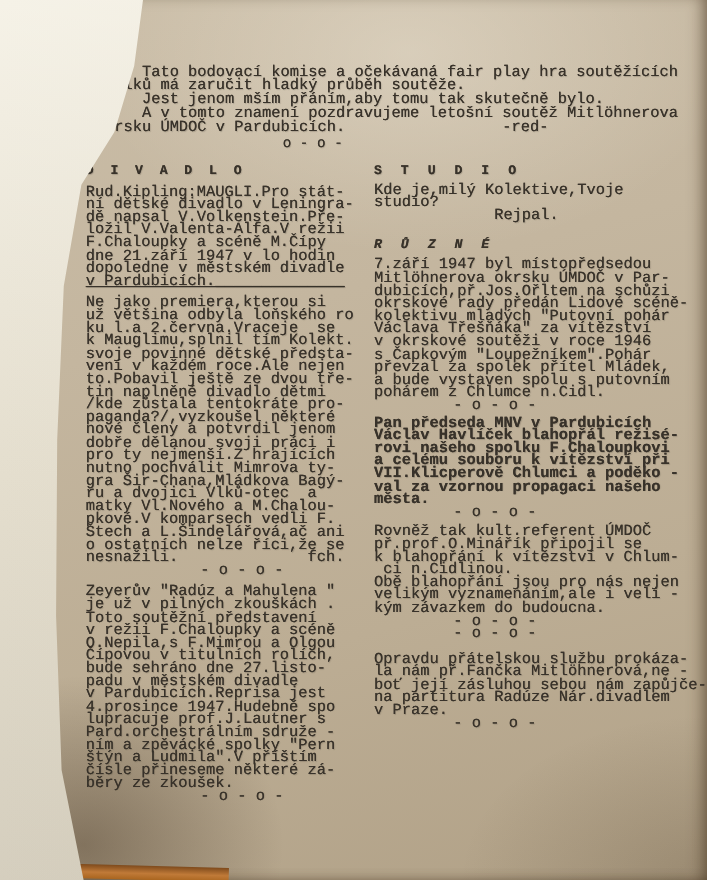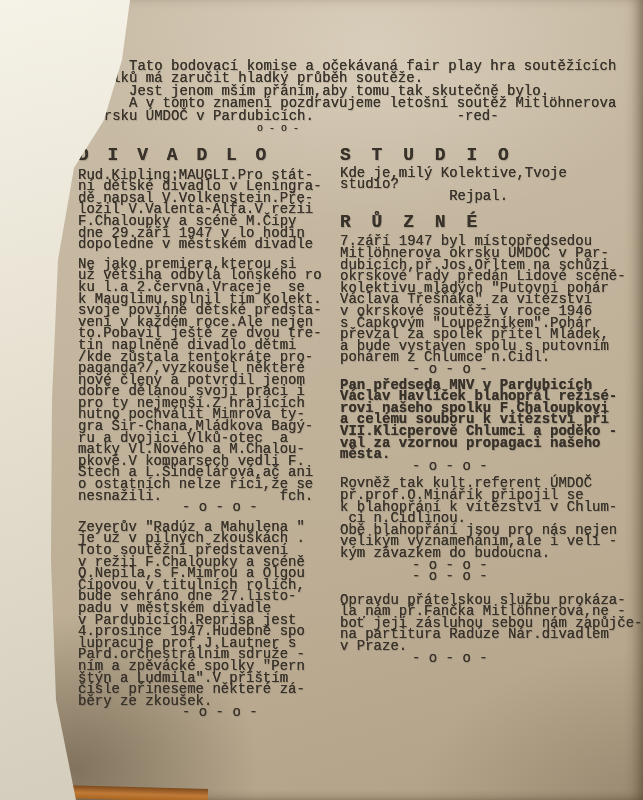--- a/index.html
+++ b/index.html
@@ -36,27 +36,27 @@
     filter:drop-shadow(9px 3px 6px rgba(38,24,12,0.55));
   }
   .content{
     position:absolute;left:0;top:0;right:0;bottom:0;
     color:#38322a;
     filter:blur(0.15px);
     text-shadow:0 0 0.6px rgba(56,50,42,0.85),0.7px 0.7px 0.8px rgba(56,50,42,0.22);
   }
   .txt{white-space:pre;font-size:14px;line-height:11.6px;margin:0;}
   .intro{position:absolute;left:87px;top:60px;font-size:14px;line-height:12.4px;white-space:pre;}
-  .intro-sep{position:absolute;left:257px;top:123px;font-size:10px;}
+  .intro-sep{position:absolute;left:257px;top:123px;font-size:13px;}
   .col{position:absolute;top:150px;}
   .col.left{left:78px;width:262px;}
   .col.right{left:340px;width:300px;}
-  .hdr{white-space:pre;font-size:18px;line-height:11.6px;font-weight:bold;letter-spacing:4px;margin:0;}
+  .hdr{white-space:pre;font-size:12px;line-height:11.6px;font-weight:bold;letter-spacing:4px;margin:0;}
   .col.right .hdr{letter-spacing:5px;}
-  .hdr2{margin-top:14.5px;}
+  .hdr2{margin-top:14.5px;font-style:italic;}
   .mt4{margin-top:4px;font-weight:bold;}.mt6{margin-top:6px;}.mt8{margin-top:8px;}.mt12{margin-top:12px;}
   .sep-l{margin-left:104px;}
   .sep-r{margin-left:72px;}
   .ul-line{text-decoration:underline;text-underline-offset:1px;}
 </style>
 </head>
 <body>
 
 <div class="photo">
 
@@ -72,22 +72,23 @@
 okrsku ÚMDOČ v Pardubicích.                 -red-</div>
     <div class="intro-sep">o - o -</div>
 
     <div class="col left">
       <div class="hdr">D I V A D L O</div>
       <div class="txt mt8">Rud.Kipling:MAUGLI.Pro stát-
 ní dětské divadlo v Leningra-
 dě napsal V.Volkenstein.Pře-
 ložil V.Valenta-Alfa.V režii
 F.Chaloupky a scéně M.Čípy
-dne 29.září 1947 v lo hodin
+dne 21.září 1947 v lo hodin
 dopoledne v městském divadle</div>
+      <div class="txt ul-line">v Pardubicích.______________</div>
       <div class="txt mt8">Ne jako premiera,kterou si
 už většina odbyla loňského ro
 ku l.a 2.června.Vraceje  se
 k Mauglimu,splnil tím Kolekt.
 svoje povinné dětské předsta-
 vení v každém roce.Ale nejen
 to.Pobavil ještě ze dvou tře-
 tin naplněné divadlo dětmi
 /kde zůstala tentokráte pro-
 paganda?/,vyzkoušel některé

